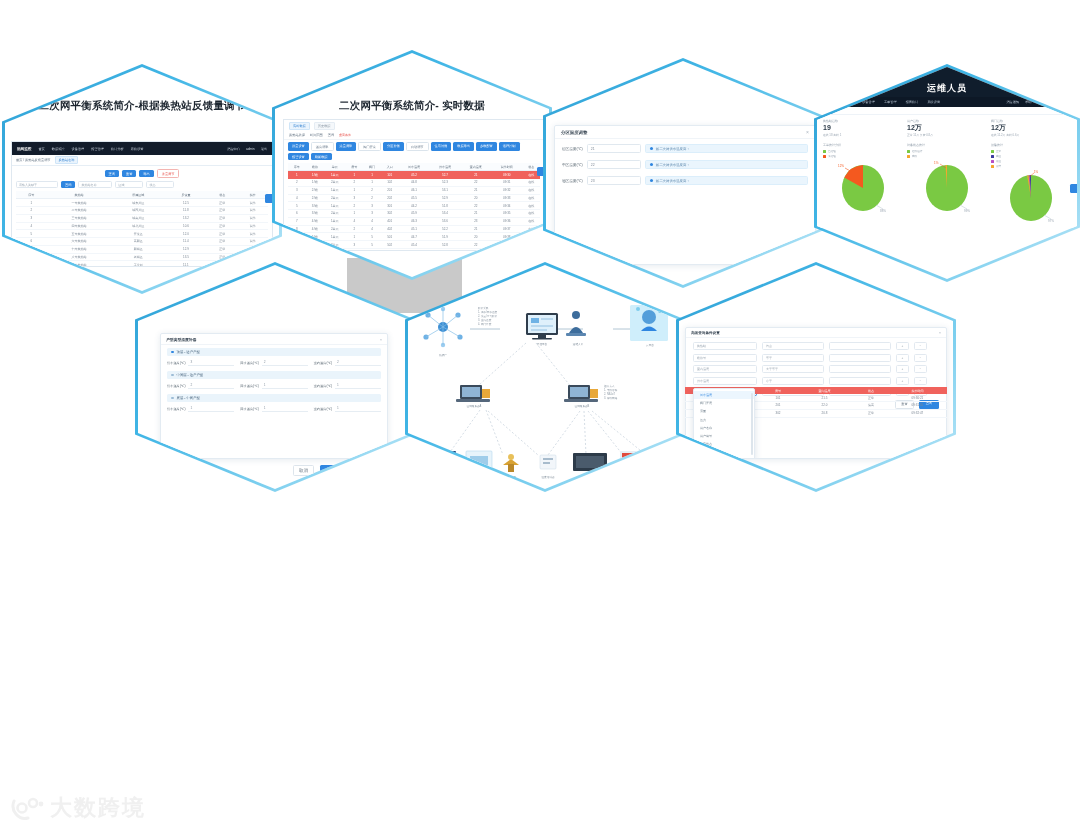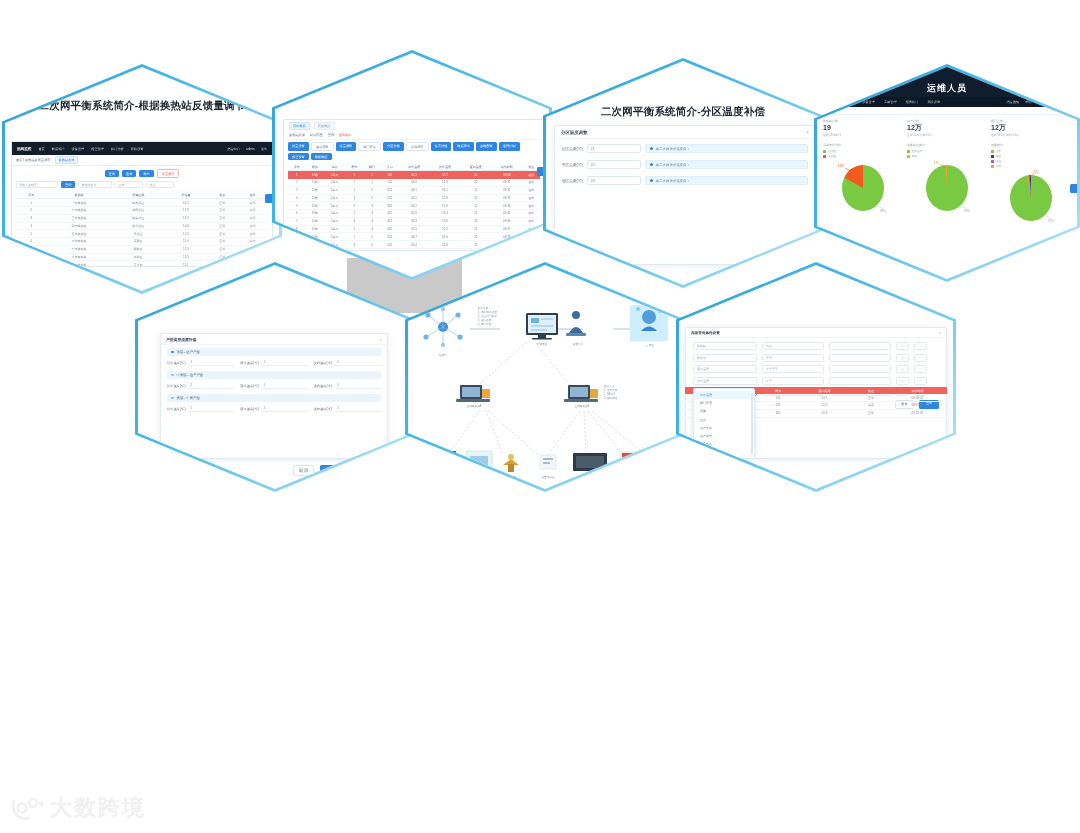--- a/index.html
+++ b/index.html
@@ -307,20 +307,21 @@
           </table>
 
         </div>
         <div class="sidetab"></div>
       </div>
     </div>
   </div>
 
   <div class="hex" style="left:272px; top:50px; width:280px; height:230px;">
     <div class="hex-inner">
+      <div class="hex-title" style="top:46px;">二次网平衡系统简介- 实时数据</div>
 
       <div class="app" style="left:8px; top:66px; width:262px; height:132px; background:#fff;">
         <div style="height:11px; background:#fff; display:flex; align-items:center; gap:4px; padding:2px 5px;">
           <span class="tabchip">实时数据</span>
           <span class="tabchip" style="background:#f5f8fb; color:#8996a3; border-color:#e5ecf3;">历史数据</span>
         </div>
         <div style="height:9px; display:flex; align-items:center; gap:5px; padding:0 5px; border-bottom:1px solid #f0f4f8;">
           <span class="crumb">换热站选择</span>
           <span class="crumb">时间范围</span>
           <span class="crumb">查询</span>
@@ -491,21 +492,20 @@
             </tbody>
           </table>
         </div>
         <div class="sidetab" style="top:36%;"></div>
       </div>
     </div>
   </div>
 
   <div class="hex" style="left:543px; top:58px; width:280px; height:230px;">
     <div class="hex-inner">
-      <div class="hex-title" style="top:44px;">二次网平衡系统简介-分区温度补偿</div>
 
       <div class="dialog" style="left:8px; top:64px; width:262px; height:140px;">
         <div class="dlg-head">
           <span class="dlg-title">分区温度调整</span>
           <span class="dlg-x">×</span>
         </div>
         <div class="dlg-body">
           <div class="row-f">
             <span class="lbl">近区温度(℃)</span>
             <span class="inp">21</span>

